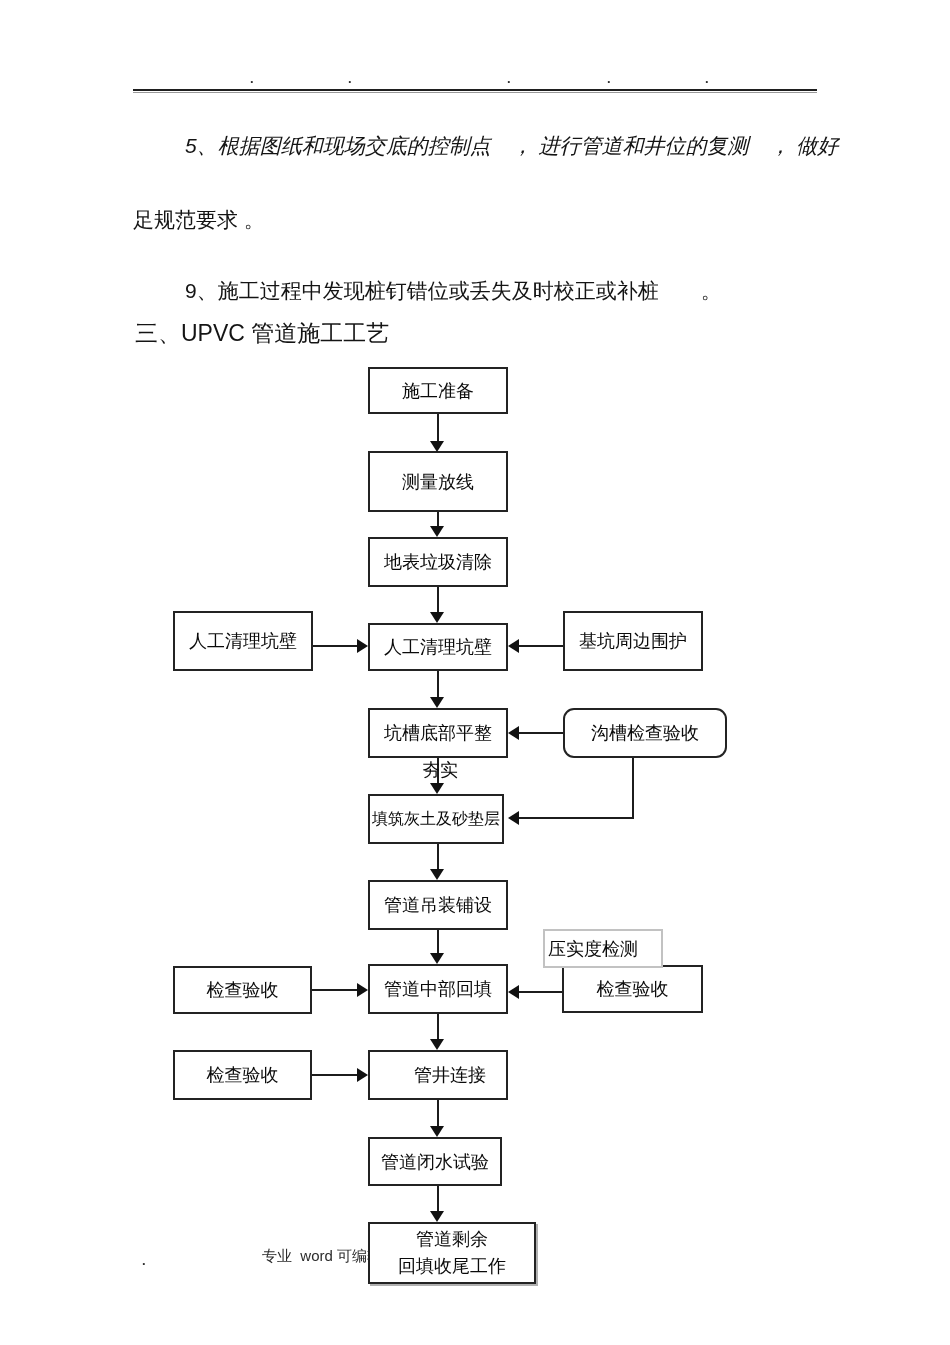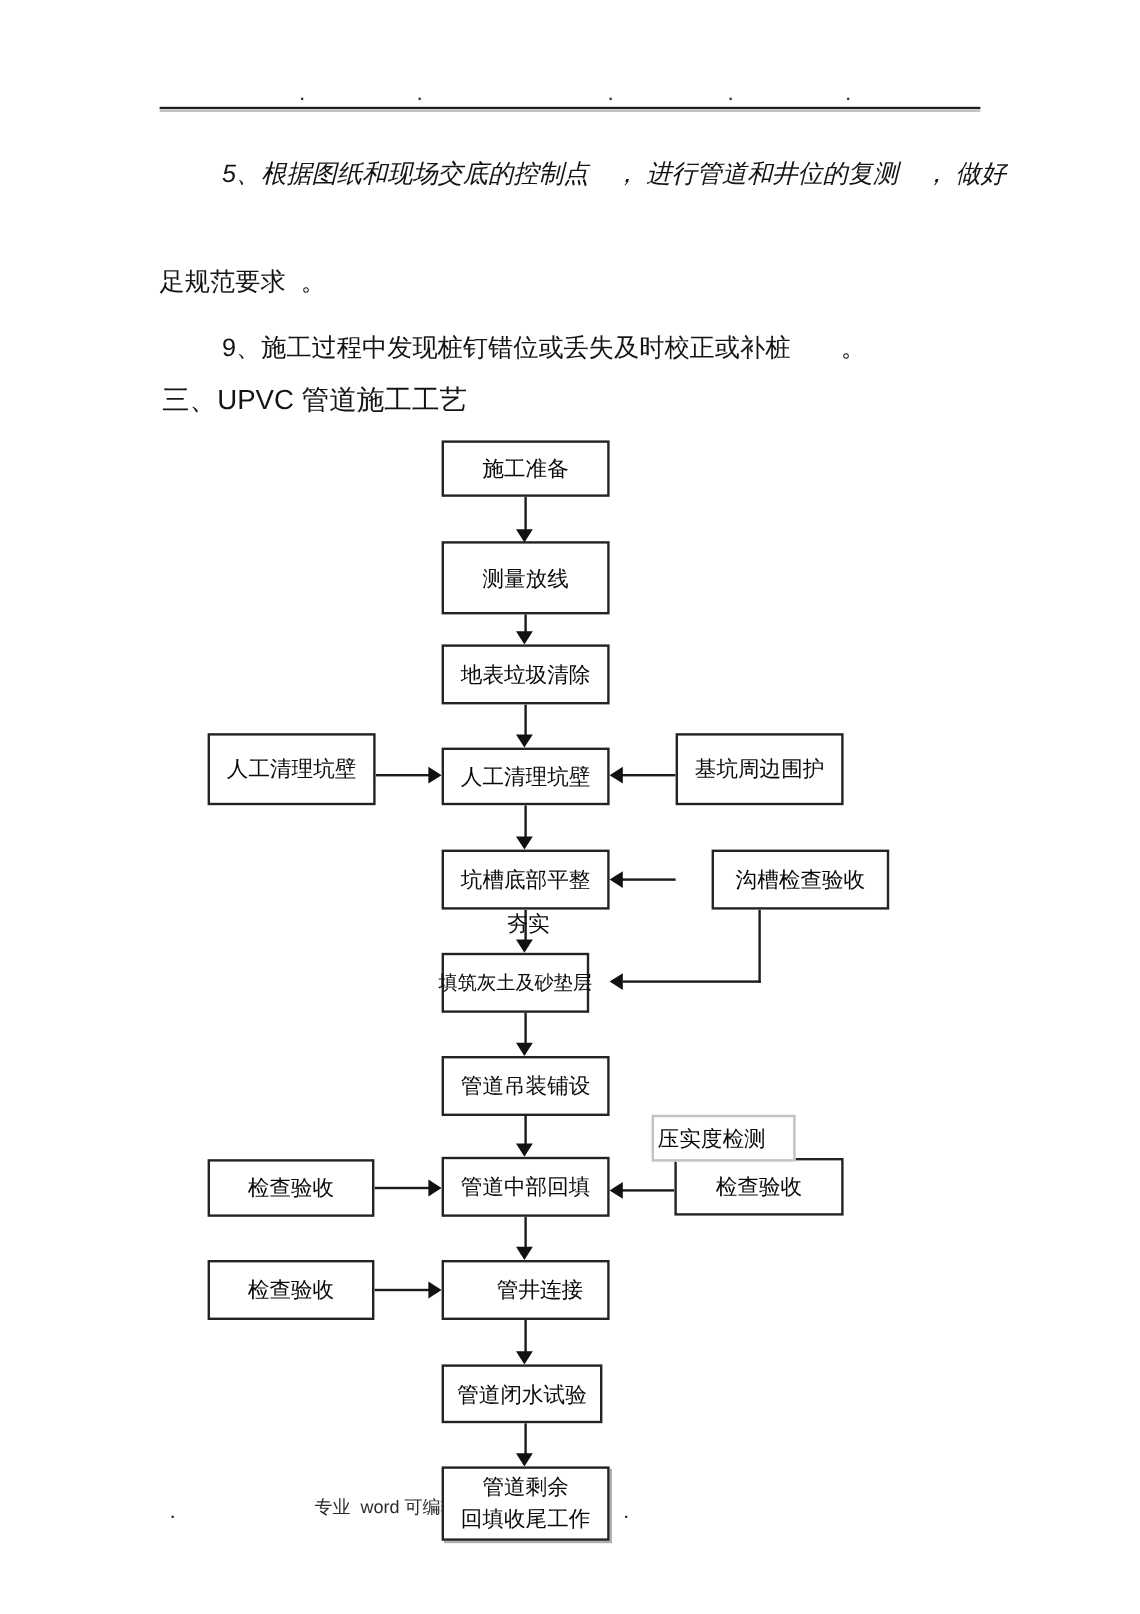--- a/index.html
+++ b/index.html
@@ -39,45 +39,45 @@
 
   <span class="mark" style="left:250px;top:76px;">.</span>
   <span class="mark" style="left:348px;top:76px;">.</span>
   <span class="mark" style="left:507px;top:76px;">.</span>
   <span class="mark" style="left:607px;top:76px;">.</span>
   <span class="mark" style="left:705px;top:76px;">.</span>
   <div class="rule-dark" style="top:89px;"></div>
   <div class="rule-gray" style="top:92px;"></div>
 
   <div class="t body-line" style="left:185px;top:133px;font-style:italic;">5、根据图纸和现场交底的控制点　， 进行管道和井位的复测　， 做好</div>
-  <div class="t body-line" style="left:133px;top:225px;font-family:Liberation Mono, monospace;">足规范要求 。</div>
+  <div class="t body-line" style="left:133px;top:207px;">足规范要求 。</div>
   <div class="t body-line" style="left:185px;top:278px;">9、施工过程中发现桩钉错位或丢失及时校正或补桩　　。</div>
   <div class="t heading" style="left:135px;top:320px;">三、UPVC 管道施工工艺</div>
 
   <div class="node" style="left:368px;top:367px;width:140px;height:47px;">施工准备</div>
   <div class="node" style="left:368px;top:451px;width:140px;height:61px;">测量放线</div>
   <div class="node" style="left:368px;top:537px;width:140px;height:50px;">地表垃圾清除</div>
   <div class="node" style="left:368px;top:623px;width:140px;height:48px;">人工清理坑壁</div>
   <div class="node" style="left:368px;top:708px;width:140px;height:50px;">坑槽底部平整</div>
-  <div class="node" style="left:368px;top:794px;width:123px;height:50px;font-size:16px;text-align:right;">填筑灰土及砂垫层</div>
+  <div class="node" style="left:368px;top:794px;width:136px;height:50px;font-size:16px;text-align:right;">填筑灰土及砂垫层</div>
   <div class="node" style="left:368px;top:880px;width:140px;height:50px;">管道吊装铺设</div>
   <div class="node" style="left:368px;top:964px;width:140px;height:50px;">管道中部回填</div>
   <div class="node" style="left:368px;top:1050px;width:140px;height:50px;padding-left:24px;">管井连接</div>
   <div class="node" style="left:368px;top:1137px;width:134px;height:49px;">管道闭水试验</div>
-  <div class="node shadowed" style="left:368px;top:1222px;width:140px;height:62px;line-height:27px;">
+  <div class="node shadowed" style="left:368px;top:1222px;width:168px;height:62px;line-height:27px;">
     <span>管道剩余</span>
     <span>回填收尾工作</span>
   </div>
 
   <div class="node" style="left:173px;top:611px;width:140px;height:60px;">人工清理坑壁</div>
   <div class="node" style="left:173px;top:966px;width:139px;height:48px;">检查验收</div>
   <div class="node" style="left:173px;top:1050px;width:139px;height:50px;">检查验收</div>
 
   <div class="node" style="left:563px;top:611px;width:140px;height:60px;">基坑周边围护</div>
-  <div class="node" style="left:593px;top:708px;width:148px;height:50px;">沟槽检查验收</div>
+  <div class="node" style="left:563px;top:708px;width:164px;height:50px;border-radius:11px;">沟槽检查验收</div>
   <div class="node" style="left:562px;top:965px;width:141px;height:48px;">检查验收</div>
 
   <div class="node-light" style="left:543px;top:929px;width:120px;height:39px;">压实度检测</div>
 
   <div class="flow-label" style="left:422px;top:758px;">夯实</div>
 
   <div class="vline" style="left:437px;top:414px;height:29px;"></div>
   <div class="arr-d" style="left:430px;top:441px;"></div>
 
   <div class="vline" style="left:437px;top:500px;height:28px;"></div>

